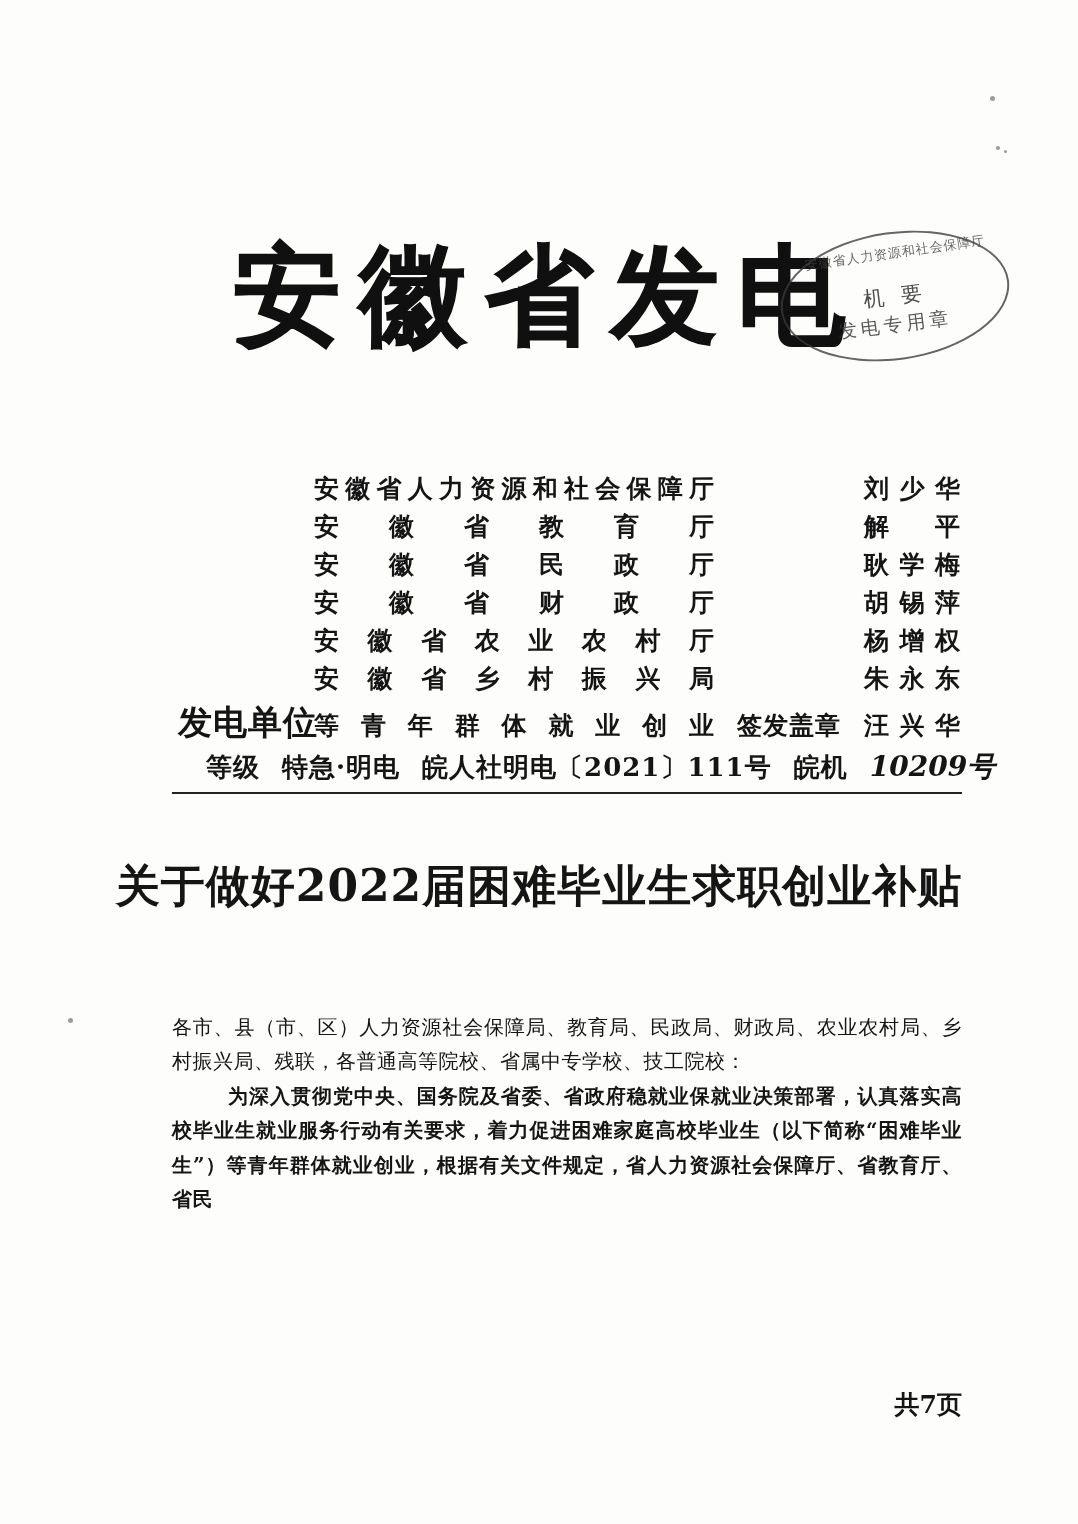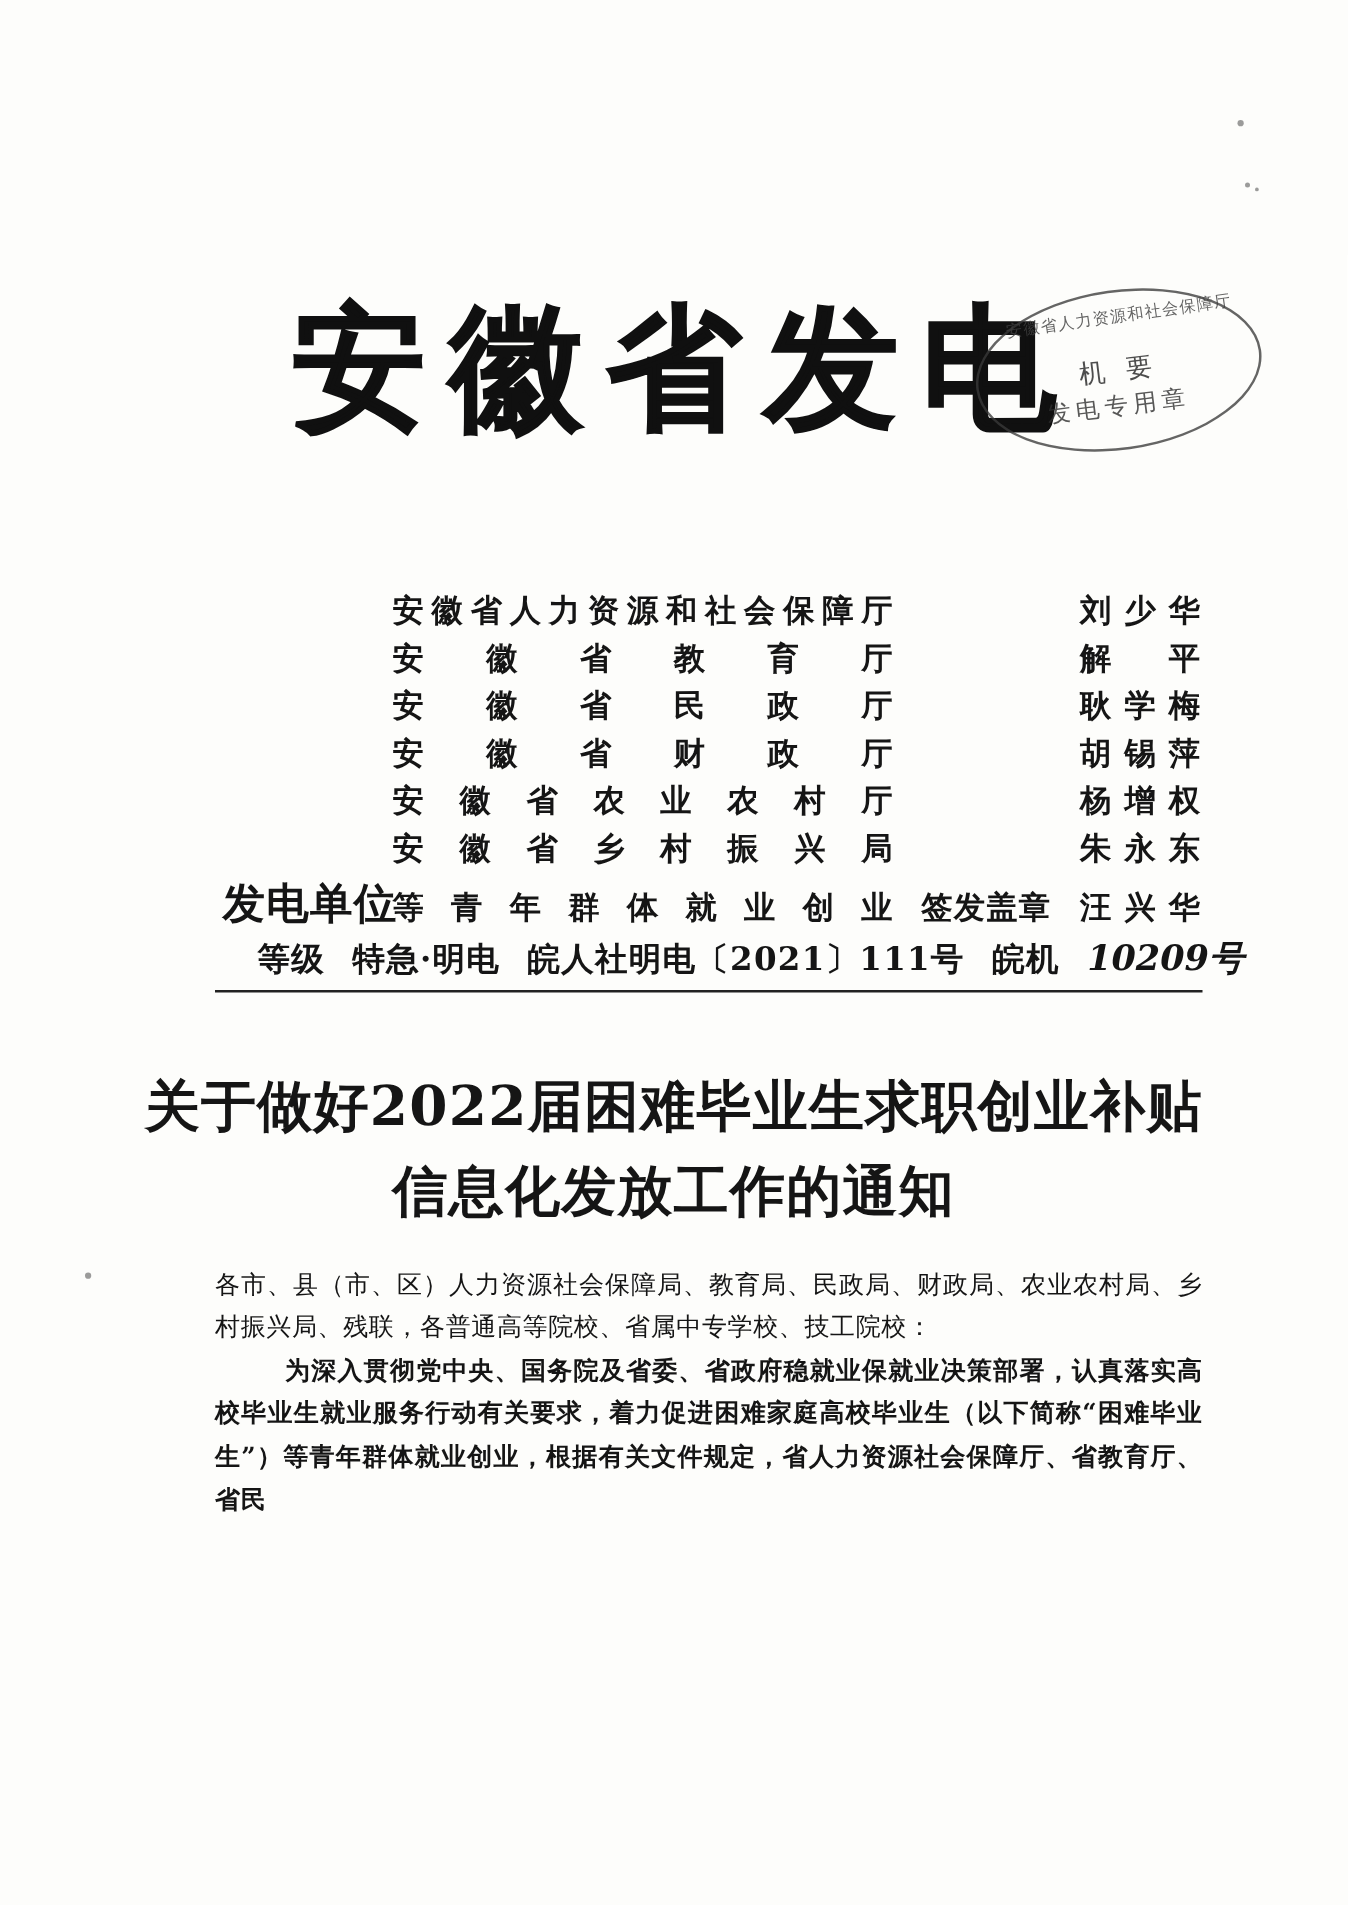--- a/index.html
+++ b/index.html
@@ -293,22 +293,24 @@
     <span class="seg">等级</span>
     <span class="seg">特急·明电</span>
     <span class="seg">皖人社明电〔2021〕111号</span>
     <span class="seg">皖机</span>
     <span class="seg handwritten">10209号</span>
   </div>
   <div class="rule"></div>
 
   <div class="doc-title">
     <div>关于做好2022届困难毕业生求职创业补贴</div>
-    <div>信息化发放工作的通知</div>
   </div>
 
   <div class="body-text">
     <p>各市、县（市、区）人力资源社会保障局、教育局、民政局、财政局、农业农村局、乡村振兴局、残联，各普通高等院校、省属中专学校、技工院校：</p>
     <p class="indent">为深入贯彻党中央、国务院及省委、省政府稳就业保就业决策部署，认真落实高校毕业生就业服务行动有关要求，着力促进困难家庭高校毕业生（以下简称“困难毕业生”）等青年群体就业创业，根据有关文件规定，省人力资源社会保障厅、省教育厅、省民</p>
   </div>
 
+  <div class="footer">
+    <span>共7页</span>
+  </div>
 
 </div>
 
 </body></html>

